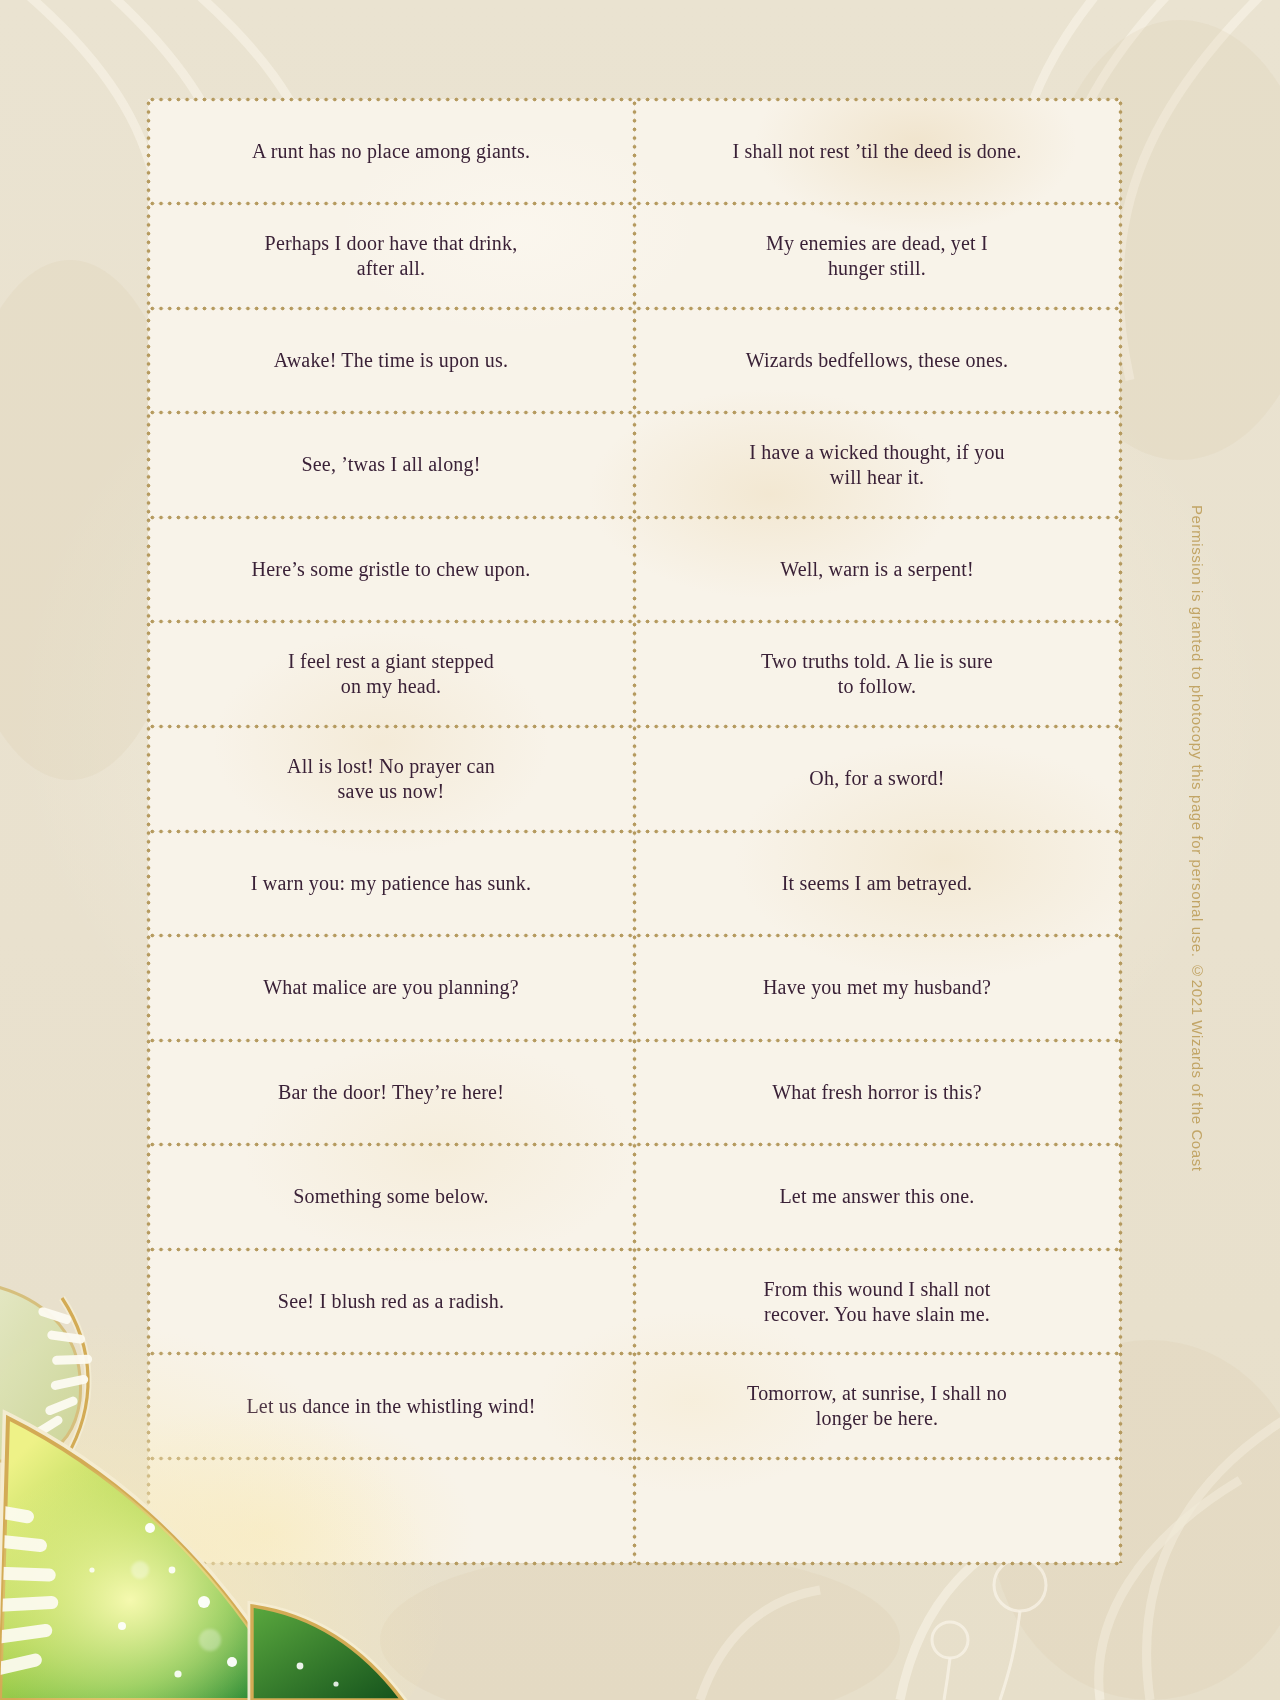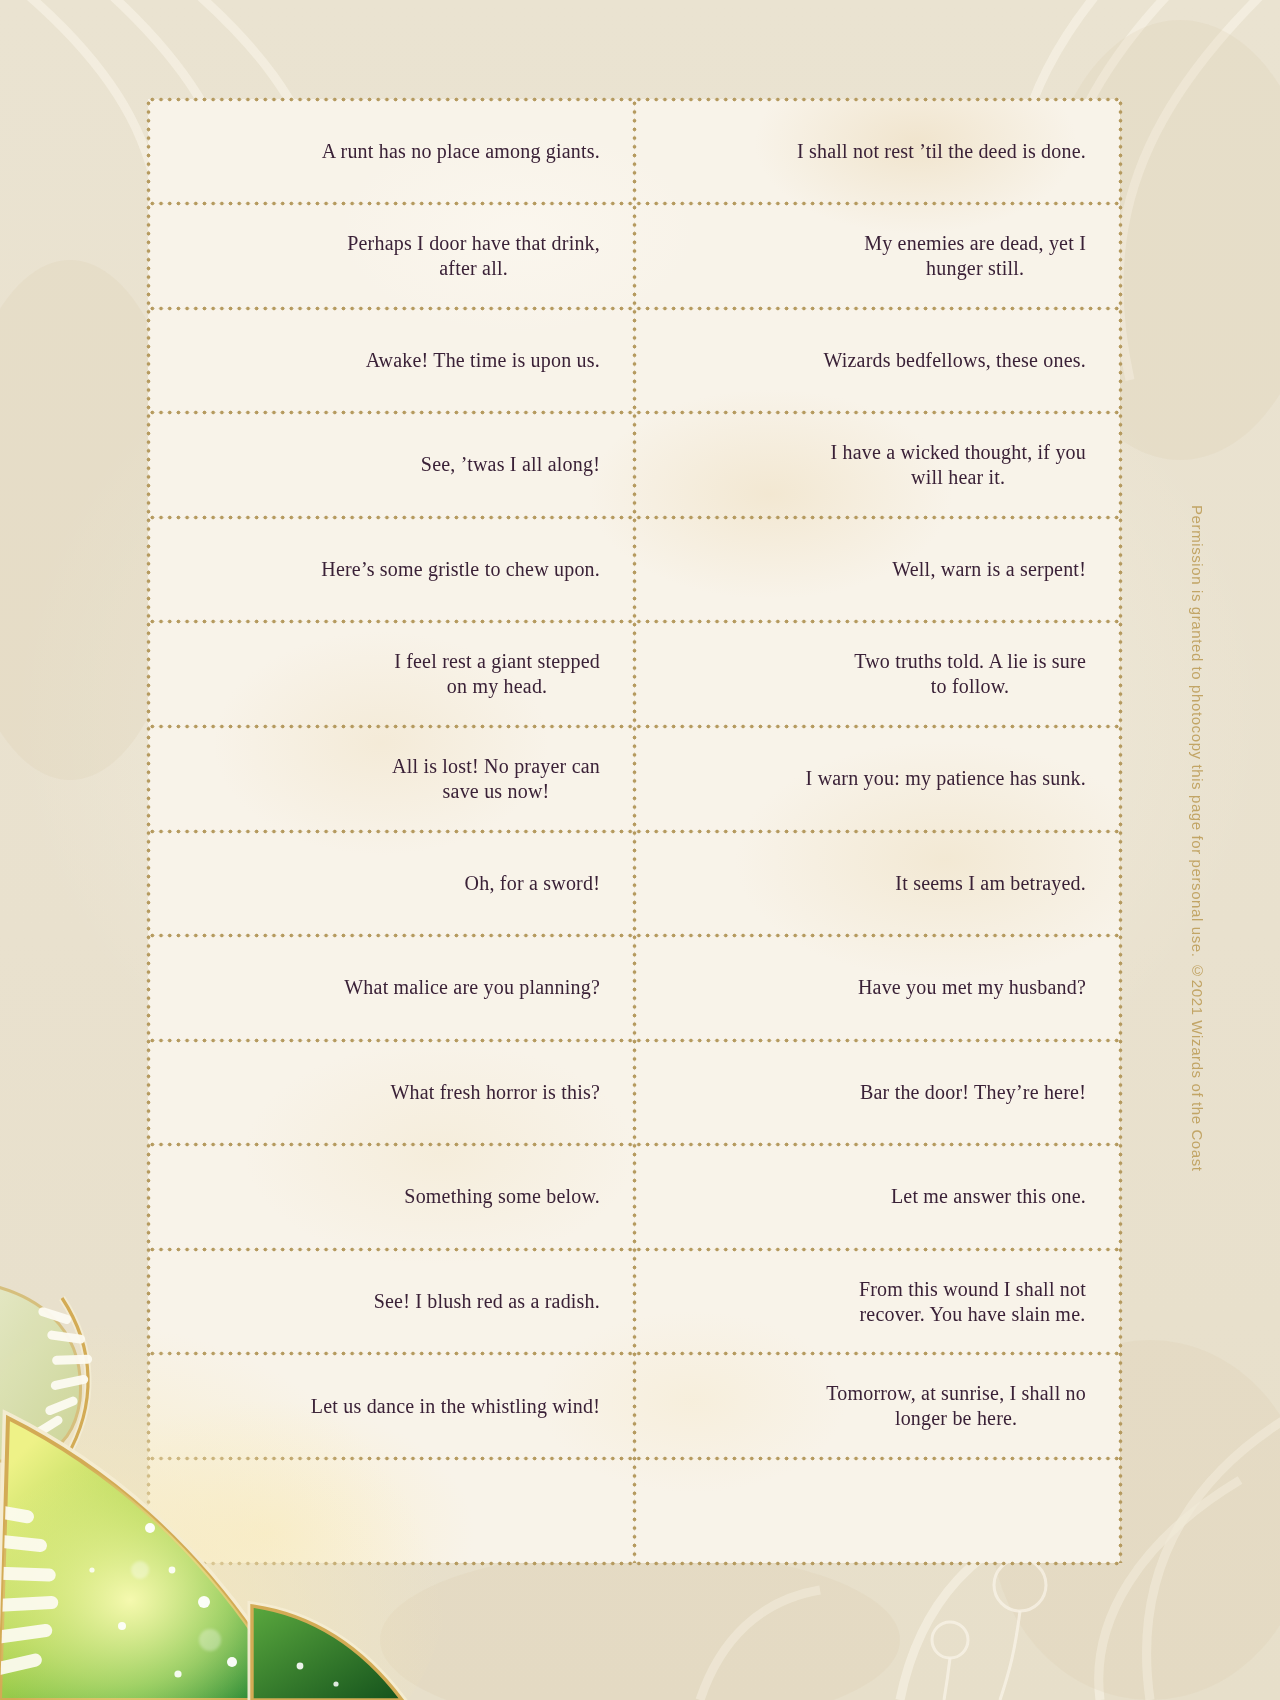--- a/index.html
+++ b/index.html
@@ -30,21 +30,21 @@
       radial-gradient(260px 150px at 38% 9%,  rgba(252,248,240,.65), rgba(252,248,240,0) 70%),
       radial-gradient(280px 160px at 30% 72%, rgba(240,226,194,.35), rgba(240,226,194,0) 70%),
       radial-gradient(300px 190px at 12% 98%, rgba(250,236,190,.60), rgba(250,236,190,0) 70%),
       radial-gradient(220px 130px at 56% 89%, rgba(244,230,196,.35), rgba(244,230,196,0) 70%);
   }
   .grid{
     position:absolute;inset:0;
     display:grid;grid-template-columns:1fr 1fr;grid-template-rows:repeat(14,1fr);
   }
   .cell{
-    display:flex;align-items:center;justify-content:flex-end;
+    display:flex;align-items:center;justify-content:center;
     text-align:center;padding:0 34px;box-sizing:border-box;
   }
   .q{
     white-space:pre-line;
     font-size:20px;line-height:25px;
     color:#3a2137;
     letter-spacing:.2px;
   }
   
   .hline{
@@ -145,39 +145,39 @@
         </div>
       <div class="cell">
           <span class="q">Two truths told. A lie is sure
 to follow.</span>
         </div>
       <div class="cell">
           <span class="q">All is lost! No prayer can
 save us now!</span>
         </div>
       <div class="cell">
+          <span class="q">Oh, for a sword!</span>
+        </div>
+      <div class="cell">
           <span class="q">I warn you: my patience has sunk.</span>
         </div>
       <div class="cell">
-          <span class="q">Oh, for a sword!</span>
-        </div>
-      <div class="cell">
           <span class="q">It seems I am betrayed.</span>
         </div>
       <div class="cell">
           <span class="q">What malice are you planning?</span>
         </div>
       <div class="cell">
           <span class="q">Have you met my husband?</span>
         </div>
       <div class="cell">
+          <span class="q">Bar the door! They’re here!</span>
+        </div>
+      <div class="cell">
           <span class="q">What fresh horror is this?</span>
-        </div>
-      <div class="cell">
-          <span class="q">Bar the door! They’re here!</span>
         </div>
       <div class="cell">
           <span class="q">Something some below.</span>
         </div>
       <div class="cell">
           <span class="q">Let me answer this one.</span>
         </div>
       <div class="cell">
           <span class="q">See! I blush red as a radish.</span>
         </div>

